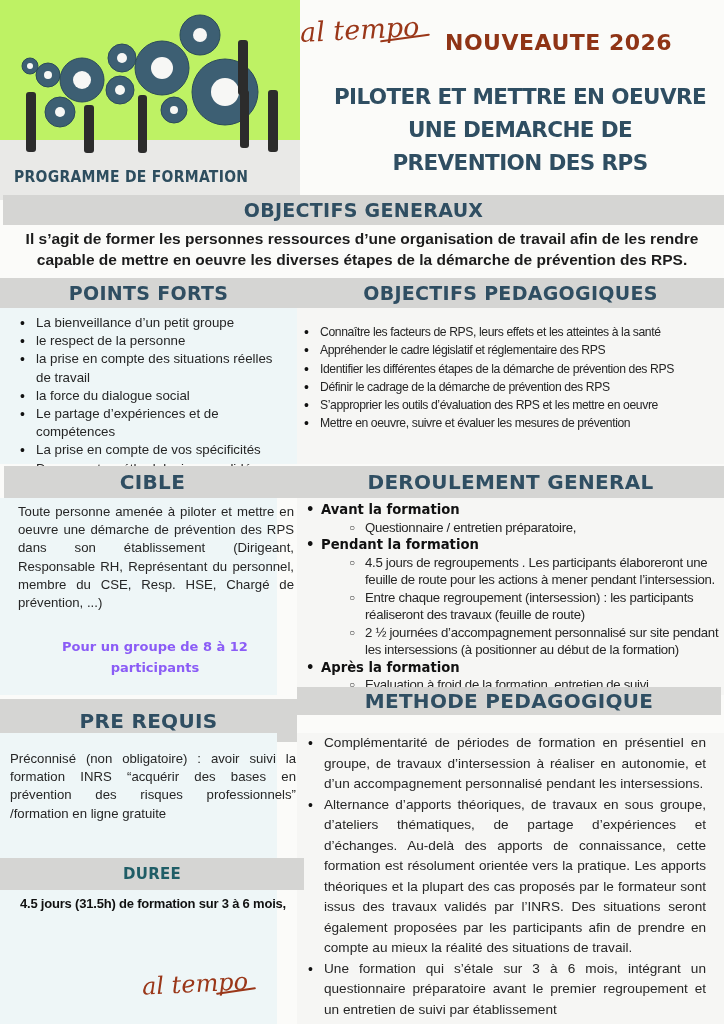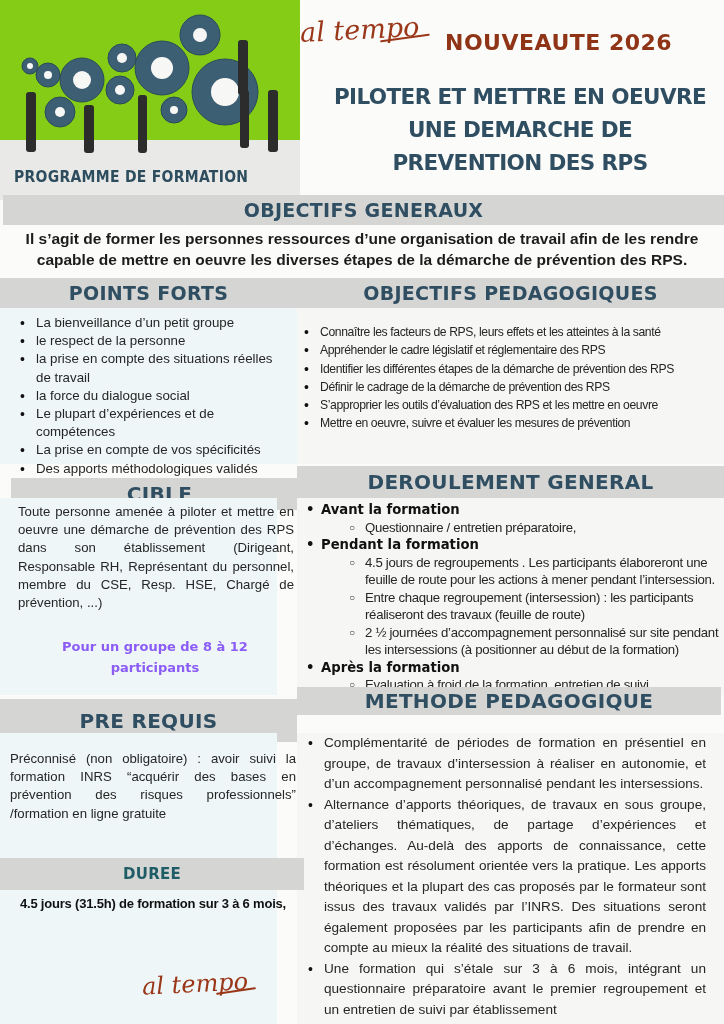--- a/index.html
+++ b/index.html
@@ -2,21 +2,21 @@
 <html><head>
 <meta charset="utf-8">
 <style>
   * { box-sizing: border-box; margin: 0; padding: 0; }
   html, body { width: 724px; height: 1024px; overflow: hidden; background: #fbfbf9; }
   body { font-family: "Liberation Sans", "DejaVu Sans", sans-serif; color: #1e1e1e; position: relative; }
 
   .abs { position: absolute; }
 
   
-  .hero { left: 0; top: 0; width: 300px; height: 200px; background: #84cc16; overflow: hidden; }
+  .hero { left: 0; top: 0; width: 300px; height: 200px; background: #bef264; overflow: hidden; }
   .hero svg { position: absolute; left: 0; top: 0; }
   .hero-title { left: 14px; top: 168px; font-family: "DejaVu Sans", sans-serif; font-weight: 900; font-size: 15.5px; color: #2d4d5e; letter-spacing: 0.3px; white-space: nowrap; font-stretch: condensed; }
   .logo { font-family: "DejaVu Serif", serif; font-style: italic; color: #9a3719; white-space: nowrap; }
   .logo-top { left: 300px; top: 14px; font-size: 27px; transform: rotate(-3deg); }
   .logo-swash { position: absolute; height: 2px; background: #9a3719; border-radius: 2px; }
   .nouveaute { left: 445px; top: 30px; font-family: "DejaVu Sans", sans-serif; font-weight: bold; font-size: 22px; color: #8f3416; letter-spacing: 0.5px; white-space: nowrap; }
   .main-title { left: 310px; top: 80px; width: 420px; text-align: center; font-family: "DejaVu Sans", sans-serif; font-weight: bold; font-size: 21.5px; line-height: 33px; color: #2f4e62; letter-spacing: -0.6px; }
 
   
   .bar { background: #d5d5d3; display: flex; align-items: center; justify-content: center; font-family: "DejaVu Sans", sans-serif; font-weight: bold; color: #2f4e62; letter-spacing: 0.3px; white-space: nowrap; }
@@ -118,35 +118,35 @@
 <div class="abs bar big" style="left:297px; top:278px; width:427px; height:30px;">OBJECTIFS  PEDAGOGIQUES</div>
 
 <div class="abs panel-left" style="left:0; top:308px; width:297px; height:156px;"></div>
 <div class="abs panel-right" style="left:297px; top:308px; width:427px; height:156px;"></div>
 
 <ul class="abs list points">
   <li>La bienveillance d’un petit groupe</li>
   <li>le respect de la personne</li>
   <li>la prise en compte des situations réelles de travail</li>
   <li>la force du dialogue social</li>
-  <li>Le plupart d’expériences et de compétences</li>
+  <li>Le partage d’expériences et de compétences</li>
   <li>La prise en compte de vos spécificités</li>
   <li>Des apports méthodologiques  validés</li>
 </ul>
 
 <ul class="abs list objectifs">
   <li>Connaître les facteurs de RPS, leurs effets et les atteintes à la santé</li>
   <li>Appréhender le cadre législatif et réglementaire des RPS</li>
   <li>Identifier les différentes étapes de la démarche de prévention des RPS</li>
   <li>Définir le cadrage de la démarche de prévention des RPS</li>
   <li>S’approprier les outils d’évaluation des RPS et les mettre en oeuvre</li>
   <li>Mettre en oeuvre, suivre et évaluer les mesures de prévention</li>
 </ul>
 
-<div class="abs bar bigger" style="left:11px; top:466px; width:297px; height:32px;margin-top:12px;">CIBLE</div>
+<div class="abs bar bigger" style="left:4px; top:466px; width:297px; height:32px;">CIBLE</div>
 <div class="abs bar bigger" style="left:297px; top:466px; width:427px; height:32px;">DEROULEMENT GENERAL</div>
 
 <div class="abs panel-left" style="left:0; top:498px; width:277px; height:197px;"></div>
 <div class="abs panel-right" style="left:297px; top:498px; width:427px; height:197px;"></div>
 
 <div class="abs cible-text">Toute personne amenée à piloter et mettre en oeuvre une démarche de prévention des RPS dans son établissement (Dirigeant, Responsable RH, Représentant du personnel, membre du CSE, Resp. HSE, Chargé de prévention, ...)</div>
 <div class="abs groupe">Pour un groupe de 8 à 12 participants</div>
 
 <div class="abs deroul">
   <div class="phase">

